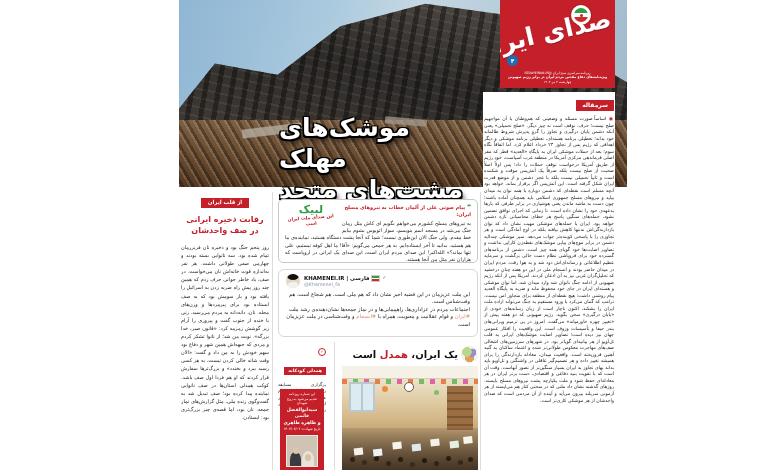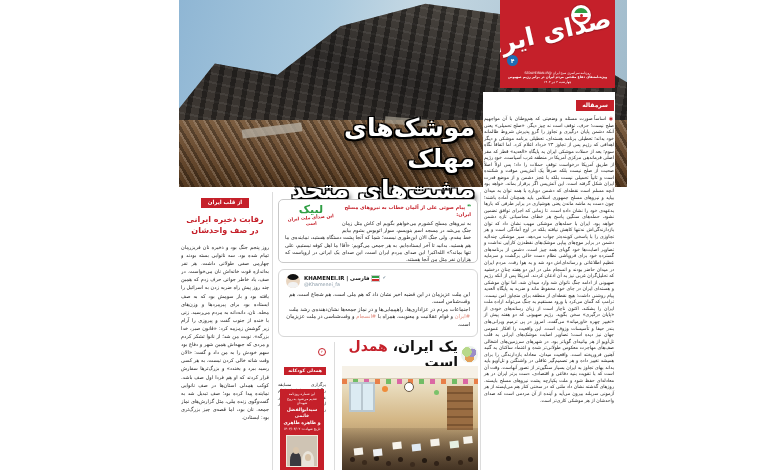--- a/index.html
+++ b/index.html
@@ -40,21 +40,21 @@
   .mh-flag .emblem{position:absolute;left:8.5px;top:8.5px;width:3px;height:3px;border-radius:50%;background:#c5202a;}
   .mh-badge{position:absolute;left:7px;bottom:22px;width:11px;height:11px;border-radius:50%;
         background:#1e6db5;color:#fff;font-size:6px;line-height:11px;text-align:center;font-weight:bold;}
   .mh-info{position:absolute;left:4px;right:4px;bottom:3px;text-align:center;
         font-size:3.2px;line-height:4.8px;color:#fff;}
   .mh-info .l2{font-weight:bold;font-size:3.4px;}
 
   
   .kicker{position:absolute;left:113px;top:99px;width:182px;height:12px;background:#c5202a;
         color:#fff;font-size:6.8px;font-weight:bold;line-height:12px;text-align:center;}
-  .headline{position:absolute;left:100px;top:112px;width:196px;text-align:right;color:#fff;
+  .headline{position:absolute;left:100px;top:112px;width:196px;text-align:left;color:#fff;
         font-weight:bold;font-size:25px;line-height:31px;
         text-shadow:1.5px 1.5px 0 #000,-1.5px 1.5px 0 #000,1.5px -1.5px 0 #000,-1.5px -1.5px 0 #000,3px 4px 5px rgba(0,0,0,.65);}
 
   
   .editorial{position:absolute;left:304px;top:92px;width:132px;height:378px;background:#fff;
         overflow:hidden;padding:0 1px;box-sizing:border-box;}
   .ed-label-row{text-align:right;}
   .ed-label{display:inline-block;background:#c5202a;color:#fff;font-size:6px;font-weight:bold;
         padding:1.5px 6px 2.5px;margin-top:2px;}
   .ed-body{margin:4px 0 0;font-size:4.7px;line-height:6.55px;text-align:justify;color:#1b1b1b;}
@@ -118,21 +118,21 @@
   .mb-photo .man:before{content:"";position:absolute;left:2.5px;top:-5px;width:6px;height:7px;border-radius:50%;background:#d9c6ad;}
   .mb-photo .woman{position:absolute;right:3px;bottom:-4px;width:12px;height:19px;border-radius:50% 50% 0 0;background:#e9e4da;}
   .mb-photo .woman:before{content:"";position:absolute;left:3px;top:3px;width:6px;height:7px;border-radius:50%;background:#d8c2a6;}
 
   .cr-title{position:absolute;left:163px;top:344px;width:136px;height:20px;display:flex;
         flex-direction:row;align-items:center;justify-content:flex-start;gap:3px;direction:rtl;}
   .cr-icon{width:17px;height:17px;border-radius:50%;flex:0 0 auto;position:relative;
         background:radial-gradient(circle at 35% 35%,#b8d98a 0 30%,transparent 31%),
                    radial-gradient(circle at 65% 40%,#9b8ec9 0 28%,transparent 29%),
                    radial-gradient(circle at 50% 70%,#e2a05a 0 30%,transparent 31%),#eef3ee;}
-  .cr-text{font-size:14px;font-weight:bold;color:#111;}
+  .cr-text{font-size:10px;font-weight:bold;color:#111;}
   .cr-accent{color:#c5202a;}
 
   .class-photo{position:absolute;left:163px;top:366px;width:136px;height:104px;overflow:hidden;
         background:linear-gradient(180deg,#f2ecdf 0%,#e7d9b9 22%,#d3b685 52%,#8a6f4e 100%);}
   .cp-ceiling{position:absolute;top:0;left:0;right:0;height:12px;background:#f6f1e7;
         border-bottom:1px solid #d8cdb6;}
   .cp-window{position:absolute;left:7px;top:16px;width:26px;height:30px;background:#dcebf2;
         border:2px solid #b9dce injected;border:2px solid #b9c7cf;box-sizing:border-box;}
   .cp-window:before{content:"";position:absolute;left:45%;top:0;width:2px;height:100%;background:#b9c7cf;}
   .cp-clock{position:absolute;left:62px;top:16px;width:8px;height:8px;border-radius:50%;background:#fff;

